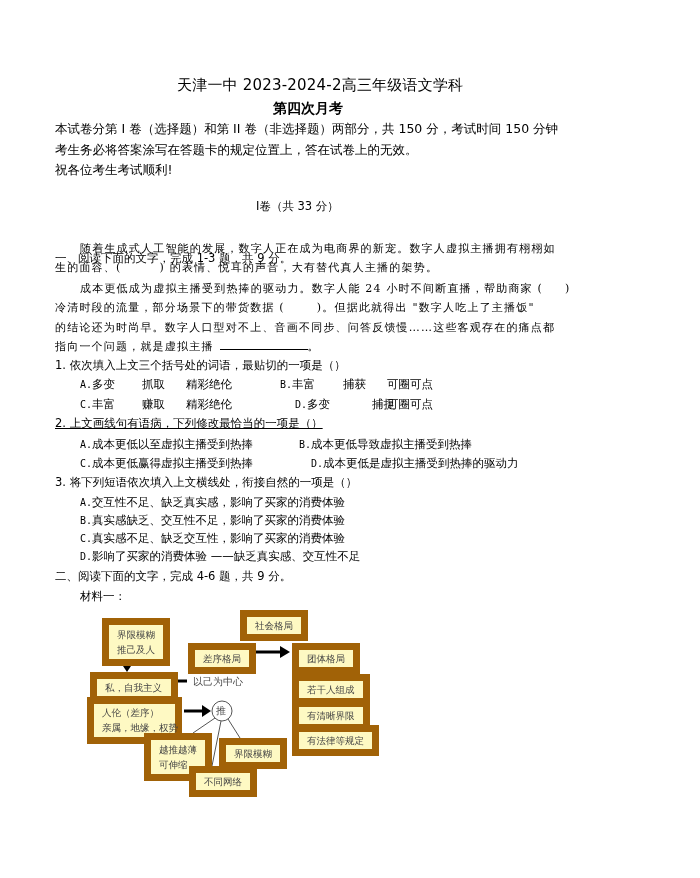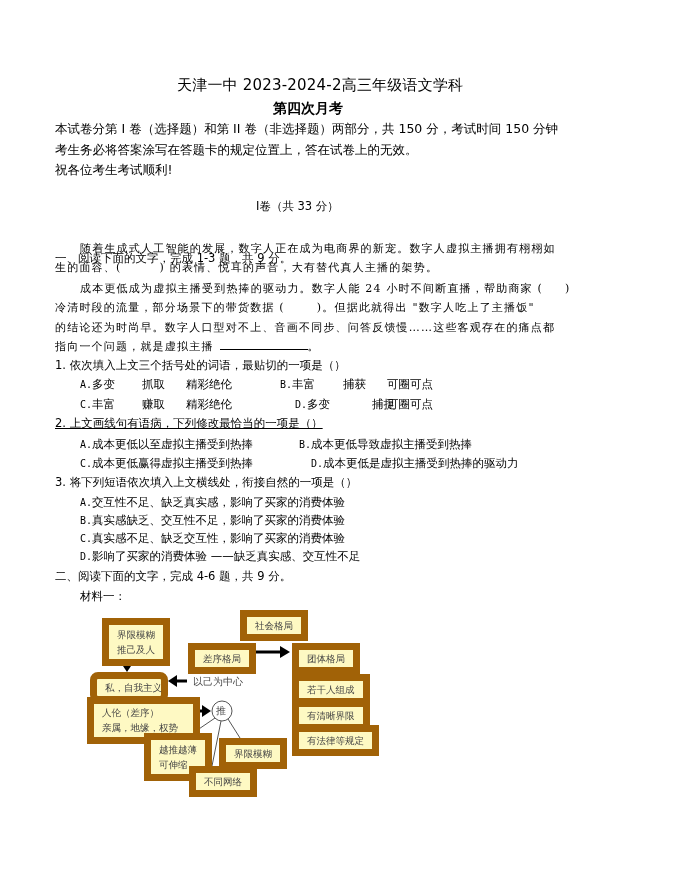--- a/index.html
+++ b/index.html
@@ -120,31 +120,31 @@
 
   <line x1="215" y1="718" x2="193" y2="733" stroke="#555" stroke-width="1"></line>
   <line x1="221" y1="721" x2="212" y2="766" stroke="#555" stroke-width="1"></line>
   <line x1="228" y1="719" x2="240" y2="738" stroke="#555" stroke-width="1"></line>
 </svg>
 
 <div class="box" style="left:102px; top:618px; line-height:15px;">
   <div>界限模糊</div>
   <div>推己及人</div>
 </div>
-<div class="box" style="left:90px; top:672px; width:78px; line-height:13px;border-radius:8px;">私，自我主义</div>
+<div class="box" style="left:90px; top:672px; width:88px; line-height:13px;">私，自我主义</div>
 <div class="dlabel" style="left:193px; top:675px;">以己为中心</div>
 
 <div class="box" style="left:240px; top:610px; line-height:13px;">社会格局</div>
 <div class="box" style="left:188px; top:643px; line-height:13px;">差序格局</div>
 <div class="box" style="left:292px; top:643px; line-height:13px;">团体格局</div>
 <div class="box" style="left:292px; top:674px; line-height:13px;">若干人组成</div>
 <div class="box" style="left:292px; top:700px; line-height:13px;">有清晰界限</div>
 <div class="box" style="left:292px; top:725px; line-height:13px;">有法律等规定</div>
 
-<div class="box" style="left:87px; top:697px; width:113px; line-height:15px; padding-top:1px;">
+<div class="box" style="left:87px; top:697px; width:95px; line-height:15px; padding-top:1px;">
   <div>人伦（差序）</div>
   <div>亲属，地缘，权势</div>
 </div>
 <div class="dlabel" style="left:216px; top:704px; font-size:10px;">推</div>
 
 <div class="box" style="left:144px; top:733px; line-height:15px;">
   <div>越推越薄</div>
   <div>可伸缩</div>
 </div>
 <div class="box" style="left:219px; top:738px; line-height:13px;">界限模糊</div>

